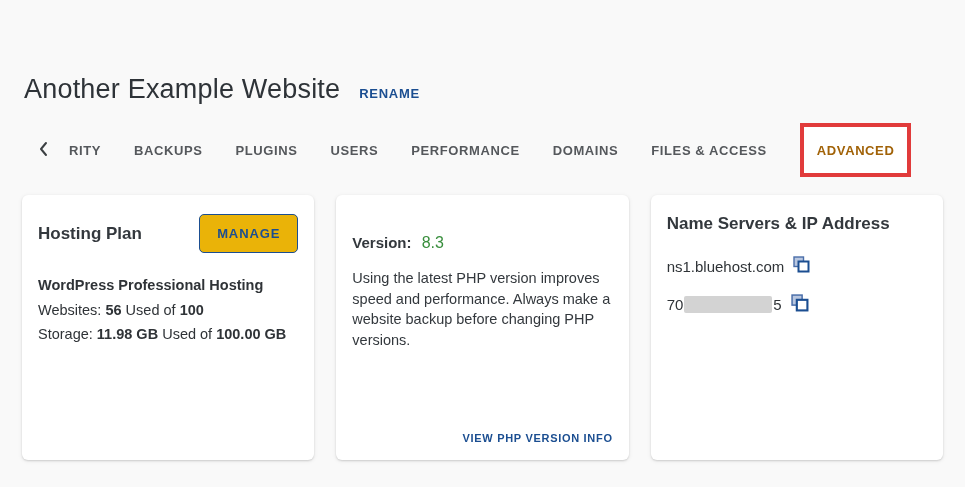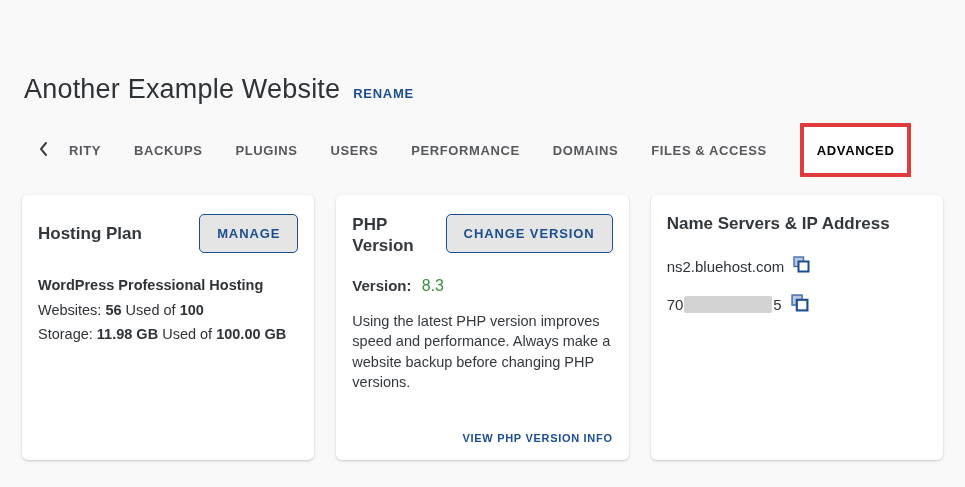--- a/index.html
+++ b/index.html
@@ -10,21 +10,21 @@
     color:#2f3337;
     overflow:hidden;
     position:relative;
   }
 
   
   .header {
     padding:74px 24px 0 24px;
     display:flex;
     align-items:baseline;
-    gap:13px;
+    gap:19px;
   }
   .page-title {
     font-size:27px;
     font-weight:400;
     color:#2e3338;
     letter-spacing:0.2px;
   }
   .rename-link {
     font-size:13px;
     font-weight:700;
@@ -52,21 +52,21 @@
     margin-right:33px;
     white-space:nowrap;
     cursor:pointer;
   }
   .tab-advanced-wrap {
     border:4px solid #e13b3b;
     background:#ffffff;
     padding:14px 13px;
   }
   .tab.active {
-    color:#000000;
+    color:#a16207;
     margin-right:0;
   }
 
   
   .cards-row {
     display:flex;
     gap:22px;
     padding:0 22px;
     margin-top:16px;
   }
@@ -86,21 +86,21 @@
     align-items:center;
   }
   .card-header.top-align { align-items:flex-start; }
   .card-title {
     font-size:17px;
     font-weight:700;
     color:#33383d;
   }
   .card-title.narrow { max-width:80px; line-height:1.25; }
   .btn-outline {
-    background:#e5e5e5;
+    background:#eab308;
     border:1.5px solid #1b4e91;
     border-radius:5px;
     color:#1b4e91;
     font-family:inherit;
     font-size:13px;
     font-weight:700;
     letter-spacing:0.9px;
     padding:11px 17px;
     cursor:pointer;
     white-space:nowrap;
@@ -220,37 +220,33 @@
     </div>
     <div class="usage-line">
       <span>Storage:</span>
       <b>11.98 GB</b>
       <span>Used of</span>
       <b>100.00 GB</b>
     </div>
   </div>
 
   <div class="card">
-    <div class="card-header top-align">
-      <div class="card-title narrow">PHP Version</div>
-      <button class="btn-outline">CHANGE VERSION</button>
-    </div>
     <div class="version-line">
       <span class="version-label">Version:</span>
       <span class="version-value">8.3</span>
     </div>
     <p class="php-desc">Using the latest PHP version improves speed and performance. Always make a website backup before changing PHP versions.</p>
     <span class="php-info-link">VIEW PHP VERSION INFO</span>
   </div>
 
   <div class="card">
     <div class="card-title">Name Servers &amp; IP Address</div>
     <div class="ns-list">
       <div class="ns-row">
-        <span>ns2.bluehost.com</span>
+        <span>ns1.bluehost.com</span>
         <button class="copy-btn">
           <span>
             <svg width="17" height="17" viewBox="0 0 17 17">
               <rect x="1" y="1" width="9.5" height="9.5" fill="#b9c7e0" stroke="#4a6ea9" stroke-width="1.4"></rect>
               <rect x="5.5" y="5.5" width="10" height="10" fill="#ffffff" stroke="#1b4e91" stroke-width="2"></rect>
             </svg>
           </span>
         </button>
       </div>
     </div>

